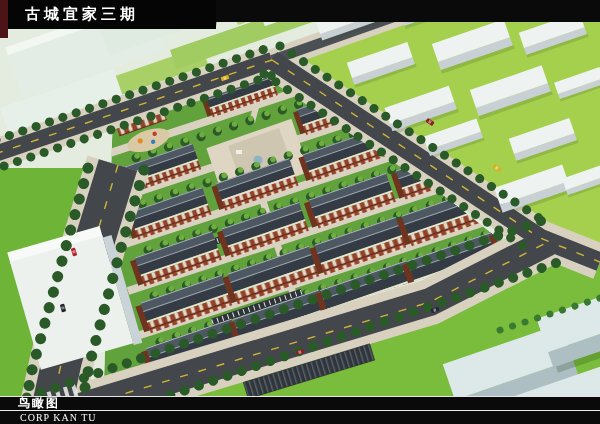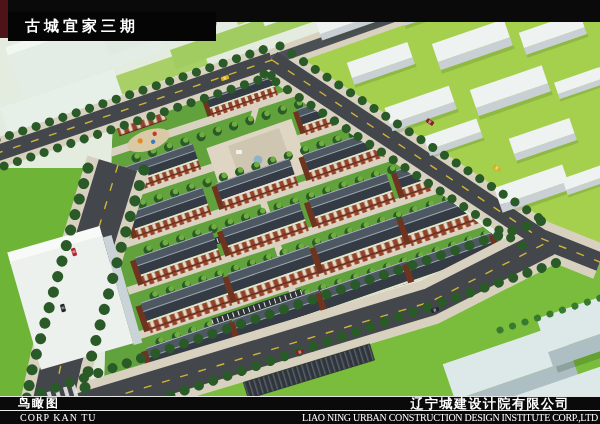--- a/index.html
+++ b/index.html
@@ -11,21 +11,21 @@
   }
   html,body{margin:0;padding:0}
   body{width:600px;height:424px;position:relative;overflow:hidden;background:#e6eee3;
        font-family:"Liberation Sans",sans-serif;}
   .scene{position:absolute;left:0;top:0;width:600px;height:424px}
   
   .topbar{position:absolute;left:0;top:0;width:600px;height:22px;background:var(--bar-black);z-index:5}
   .topbar-shadow{position:absolute;left:0;top:22px;width:217px;height:5px;z-index:5;
        background:linear-gradient(#9a9a9a,rgba(150,150,150,0));}
   .title-block{position:absolute;left:8px;top:0;width:208px;height:29px;background:#050505;z-index:6;
-       display:flex;align-items:center;padding-left:17px;box-sizing:border-box;margin-top:12px;}
+       display:flex;align-items:center;padding-left:17px;box-sizing:border-box;}
   .title-block span{color:var(--text-white);font-size:15px;font-weight:bold;letter-spacing:4px;white-space:nowrap}
   .title-accent{position:absolute;left:0;top:0;width:8px;height:38px;background:var(--accent-maroon);z-index:7}
   
   .footer{position:absolute;left:0;bottom:0;width:600px;height:27px;background:var(--bar-black);
        border-top:1px solid #e6e6e6;z-index:5;box-sizing:content-box}
   .footer .divider{position:absolute;left:0;top:13px;width:600px;height:1px;background:#ededed}
   .footer span{position:absolute;color:var(--text-white);white-space:nowrap}
   .cap-zh{left:18px;top:0;font-size:12px;font-weight:bold;letter-spacing:2px;line-height:13px}
   .cap-en{left:20px;top:14px;font-family:"Liberation Serif",serif;font-size:10px;letter-spacing:1px;line-height:13px}
   .co-zh{right:30px;top:0;font-size:13px;font-weight:bold;letter-spacing:1.5px;line-height:13px}
@@ -273,17 +273,15 @@
 
 <div class="topbar"></div>
 <div class="topbar-shadow"></div>
 <div class="title-block">
   <span>古城宜家三期</span>
 </div>
 <div class="title-accent"></div>
 
 <div class="footer">
   <span class="cap-zh">鸟瞰图</span>
-  <span class="co-zh">辽宁城建设计院有限公司</span>
   <div class="divider"></div>
   <span class="cap-en">CORP KAN TU</span>
-  <span class="co-en">LIAO NING URBAN CONSTRUCTION DESIGN INSTITUTE CORP.,LTD</span>
 </div>
 
 </body></html>

